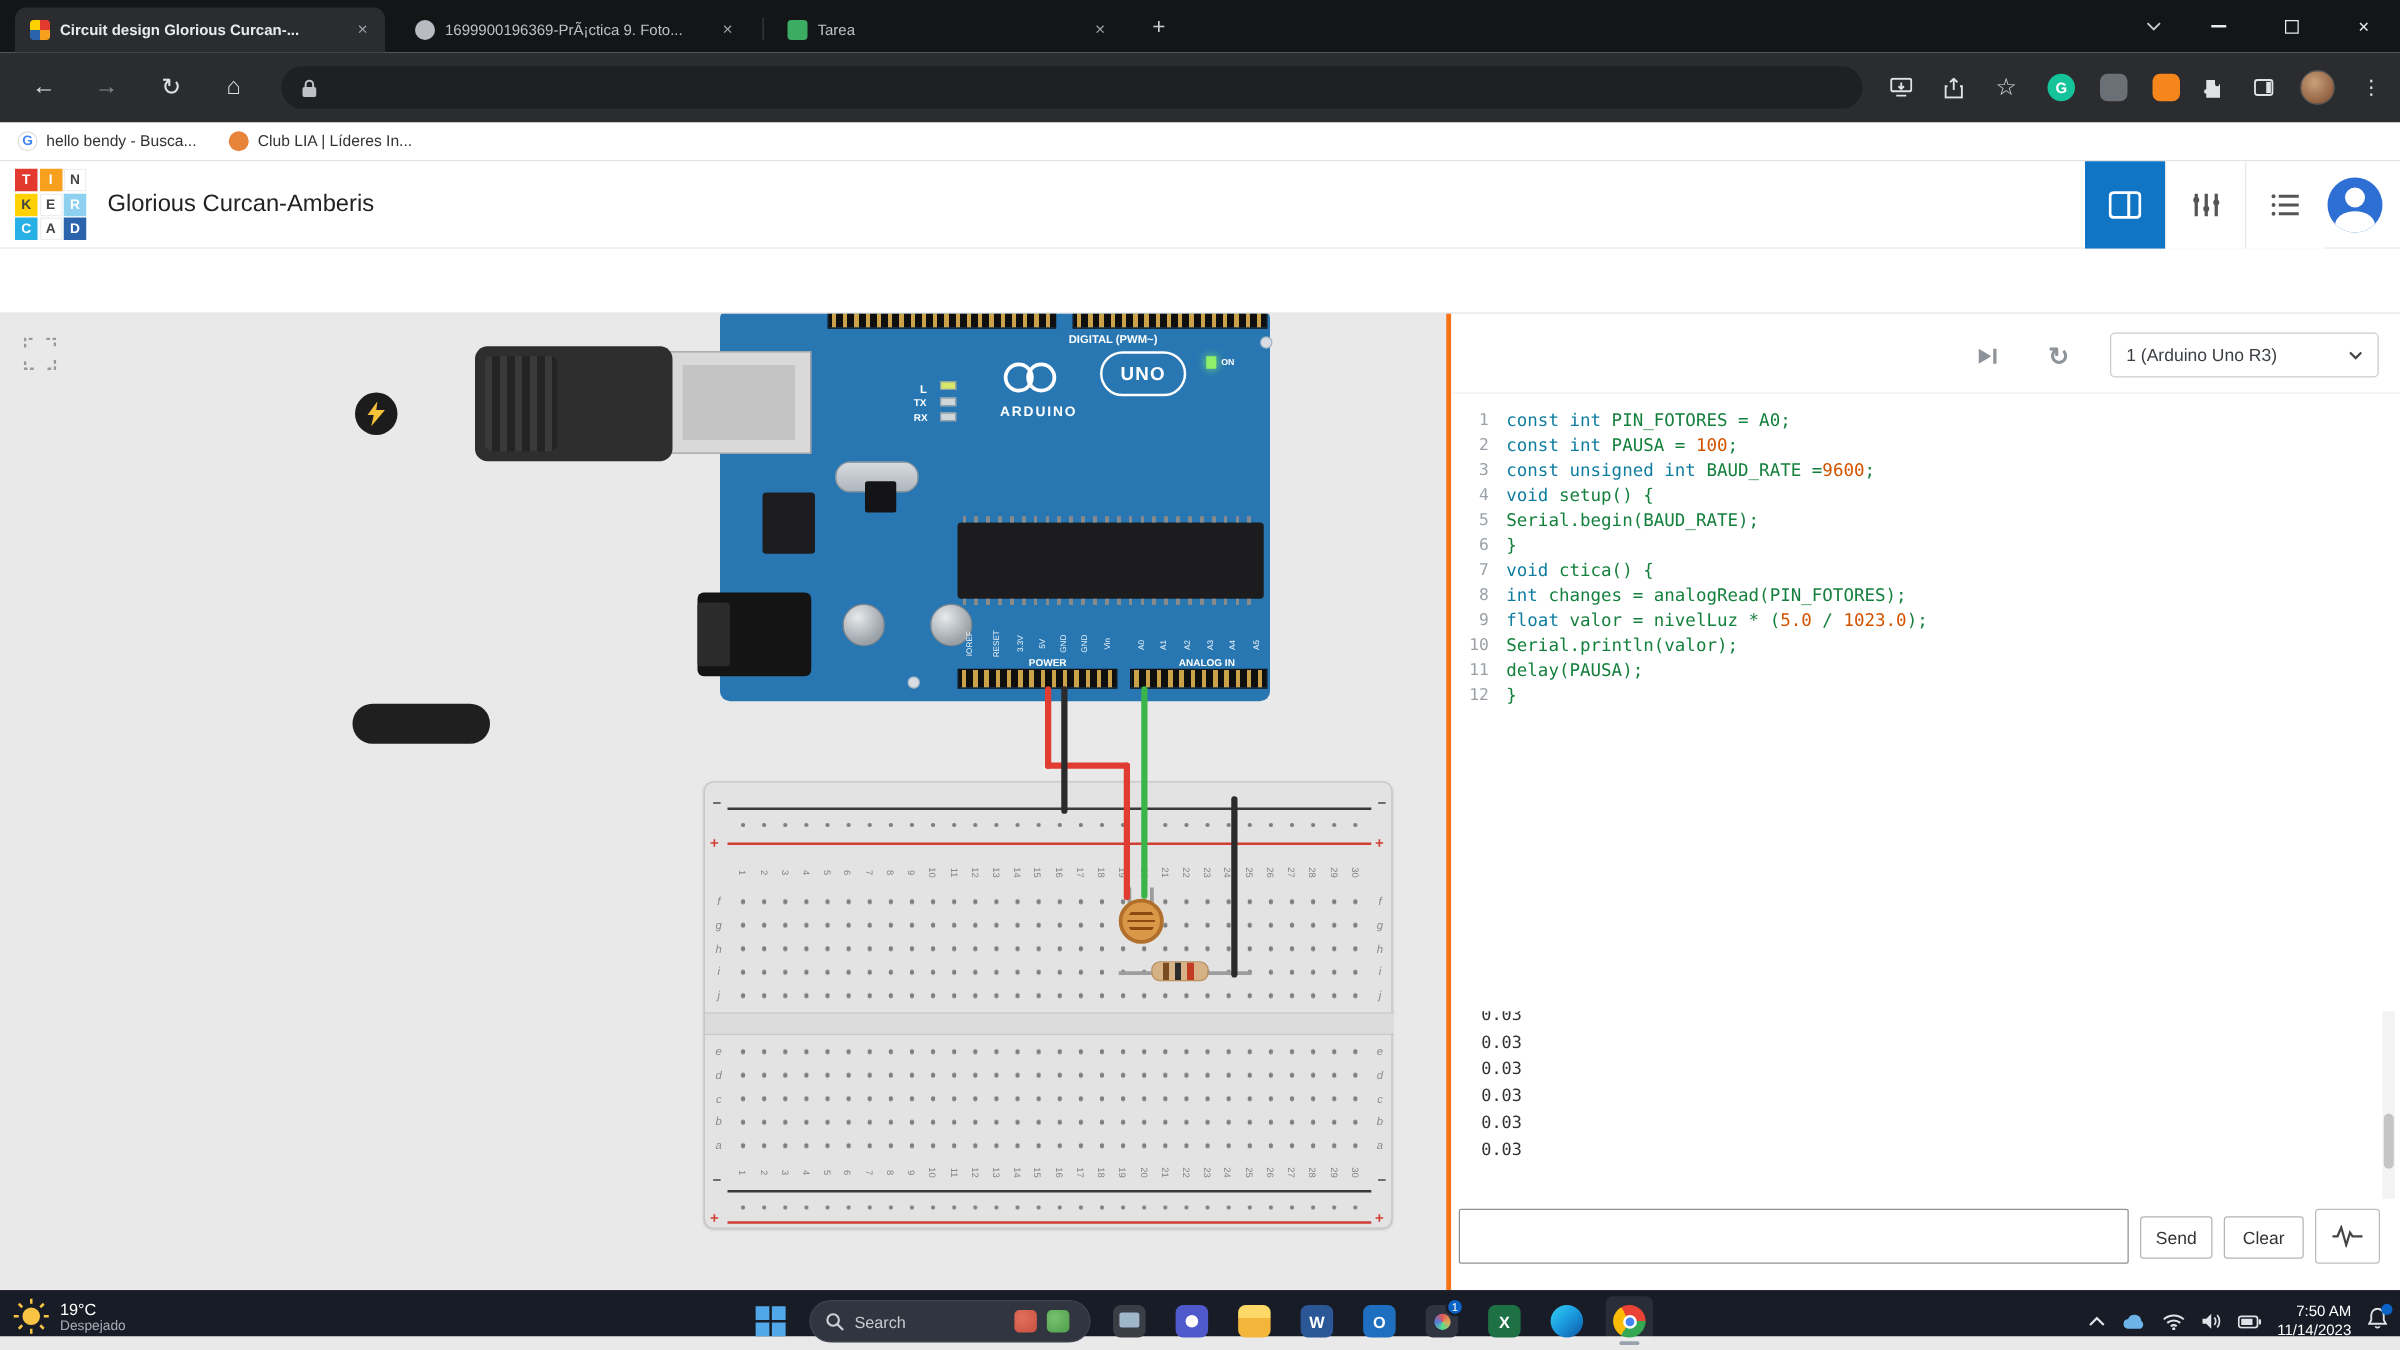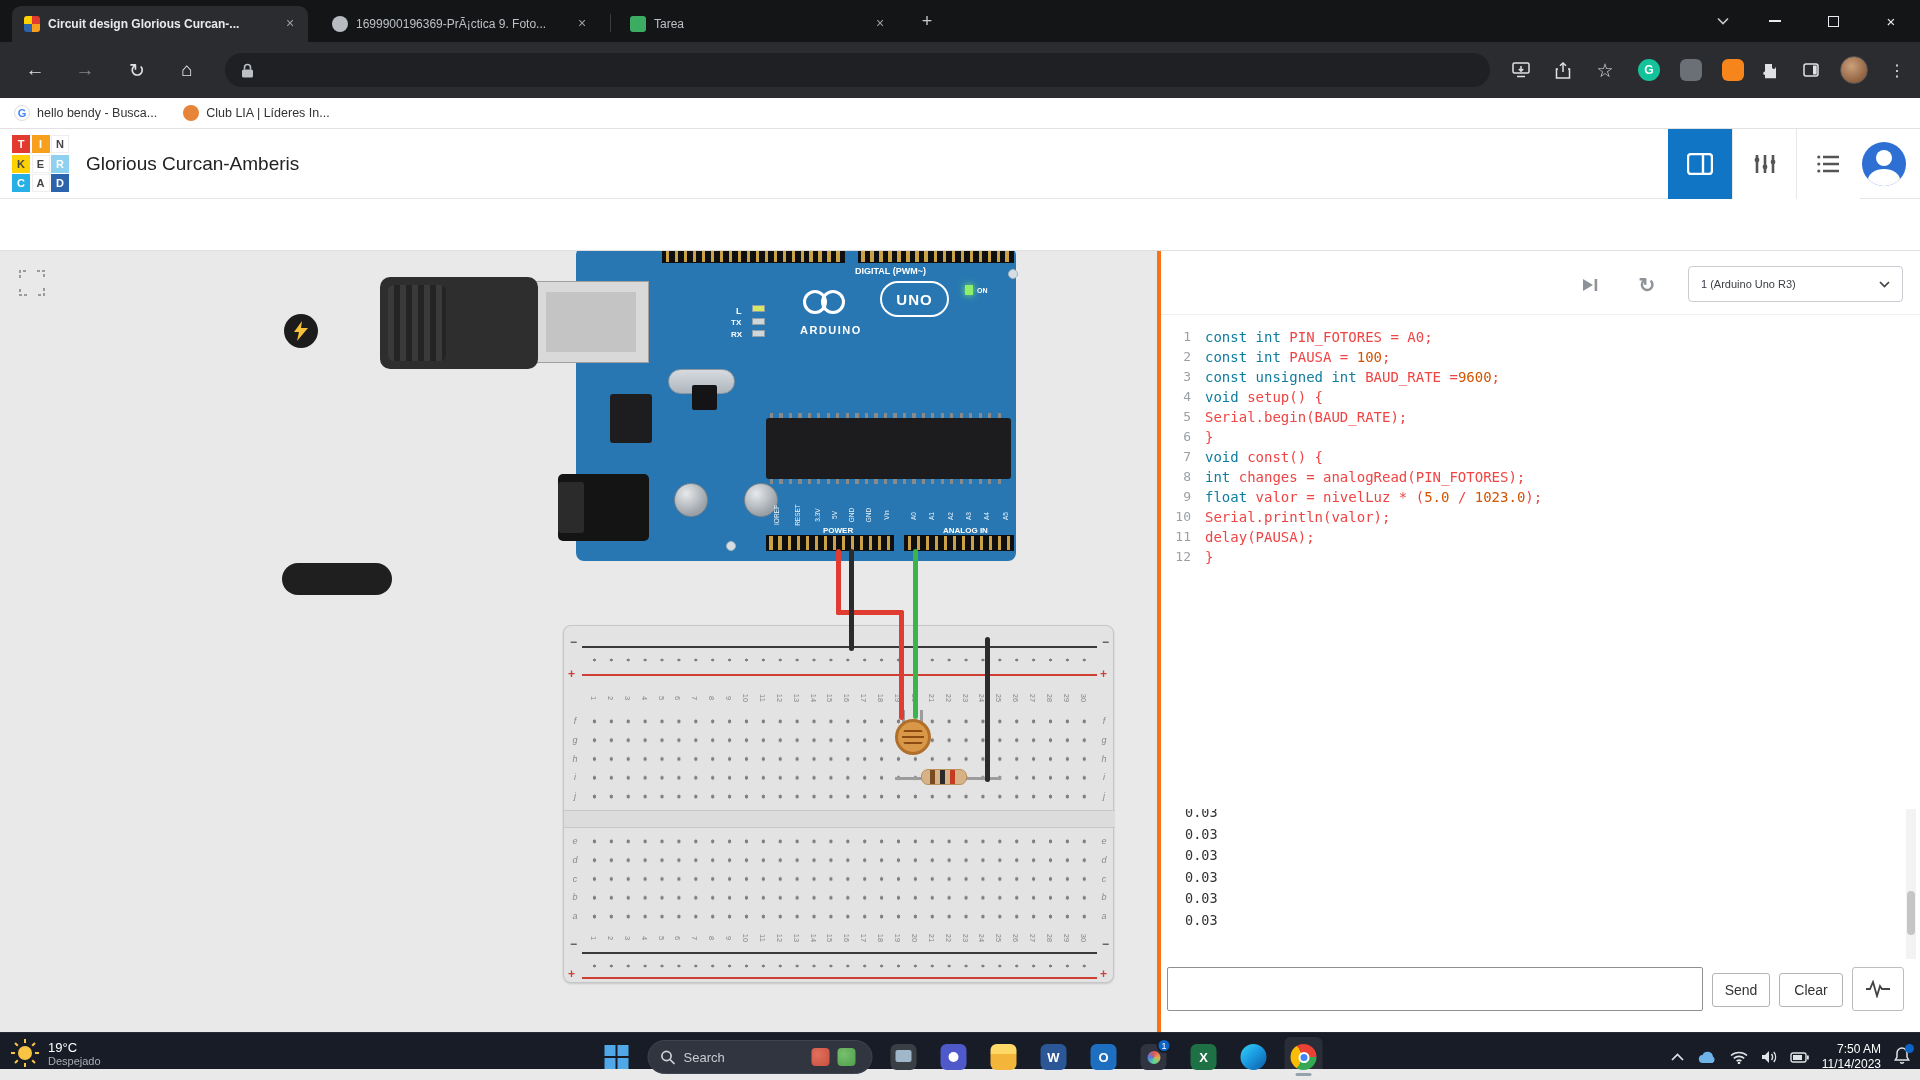--- a/index.html
+++ b/index.html
@@ -115,26 +115,26 @@
   .res-lead { position:absolute; left:895px; top:777px; width:106px; height:3px; background:#9c9c9c; z-index:6; }
   .res-body { position:absolute; left:921px; top:769px; width:46px; height:16px; border-radius:7px; border:1px solid #b98f5e; z-index:8;
     background:linear-gradient(90deg,#d8b287 0 8px,#7a4a21 8px 13px,#d8b287 13px 18px,#2b2b2b 18px 23px,#d8b287 23px 28px,#c23b22 28px 33px,#d8b287 33px 100%); }
   .fitbtn { position:absolute; left:14px; top:14px; width:36px; height:36px; display:flex; align-items:center; justify-content:center; }
 
   
   .panel { position:absolute; left:1161px; top:251px; width:759px; height:781px; background:#fff; }
   .panel-top { position:absolute; left:0; top:0; width:759px; height:64px; border-bottom:1px solid #f0f0f0; }
   .pt-ic { position:absolute; top:22px; width:24px; height:24px; display:flex; align-items:center; justify-content:center; color:#8e9399; }
   .board-dd { position:absolute; left:527px; top:15px; width:215px; height:36px; border:1px solid #c9ccd0; border-radius:4px; background:#fff; display:flex; align-items:center; padding:0 12px; gap:10px; }
-  .board-dd span { font-size:11px; color:#3b4045; flex:1; }
+  .board-dd span { font-size:14px; color:#3b4045; flex:1; }
   .codearea { position:absolute; left:0; top:64px; width:759px; height:460px; padding-top:12px; }
   .code-line { display:flex; height:20px; line-height:20px; font-family:"DejaVu Sans Mono", monospace; font-size:14px; }
   .ln { width:44px; text-align:right; padding-right:14px; color:#9aa0a6; font-size:13px; flex:none; }
   .lc { white-space:pre; }
-  .tok-kw { color:#0e7da0; } .tok-num { color:#d35400; } .tok-pl { color:#ef4444; }
+  .tok-kw { color:#0e7da0; } .tok-num { color:#d35400; } .tok-pl { color:#15803d; }
   .serial-head { position:absolute; left:0; top:524px; width:759px; height:34px; border-top:1px solid #dcdcdc; display:flex; align-items:center; gap:9px; padding:0 14px; }
   .serial-title { font-size:15px; color:#1f5f8b; font-weight:500; flex:1; }
   .serial-out { position:absolute; left:0; top:558px; width:745px; height:150px; overflow:hidden;margin-left:12px; }
   .serial-rows { position:relative; top:-7px; padding-left:12px; }
   .serial-val { font-family:"DejaVu Sans Mono", monospace; font-size:13.5px; color:#333; height:21.5px; line-height:21.5px; }
   .sb-track { position:absolute; left:745px; top:558px; width:10px; height:150px; background:#f3f3f3; }
   .sb-thumb { position:absolute; left:1px; top:82px; width:8px; height:44px; background:#c5c5c5; border-radius:4px; }
   .serial-input { position:absolute; left:6px; top:716px; width:536px; height:44px; border:1px solid #909090; border-radius:2px; font-size:14px; padding:0 10px; outline:none; }
   .sbtn { position:absolute; top:722px; height:34px; background:#fff; border:1px solid #b4b4b4; border-radius:3px; font-size:14px; color:#333; display:flex; align-items:center; justify-content:center; }
   .graphbtn { position:absolute; left:691px; top:716px; width:52px; height:44px; border:1px solid #bdbdbd; border-radius:3px; background:#fff; display:flex; align-items:center; justify-content:center; }
@@ -606,21 +606,21 @@
         <div class="code-line">
           <span class="ln">5</span>
           <span class="lc"><span class="tok-pl">Serial.begin(BAUD_RATE);</span></span>
         </div>
         <div class="code-line">
           <span class="ln">6</span>
           <span class="lc"><span class="tok-pl">}</span></span>
         </div>
         <div class="code-line">
           <span class="ln">7</span>
-          <span class="lc"><span class="tok-kw">void </span><span class="tok-pl">const() {</span></span>
+          <span class="lc"><span class="tok-kw">void </span><span class="tok-pl">ctica() {</span></span>
         </div>
         <div class="code-line">
           <span class="ln">8</span>
           <span class="lc"><span class="tok-kw">int </span><span class="tok-pl">changes = analogRead(PIN_FOTORES);</span></span>
         </div>
         <div class="code-line">
           <span class="ln">9</span>
           <span class="lc"><span class="tok-kw">float </span><span class="tok-pl">valor = nivelLuz * (</span><span class="tok-num">5.0</span><span class="tok-pl"> / </span><span class="tok-num">1023.0</span><span class="tok-pl">);</span></span>
         </div>
         <div class="code-line">

